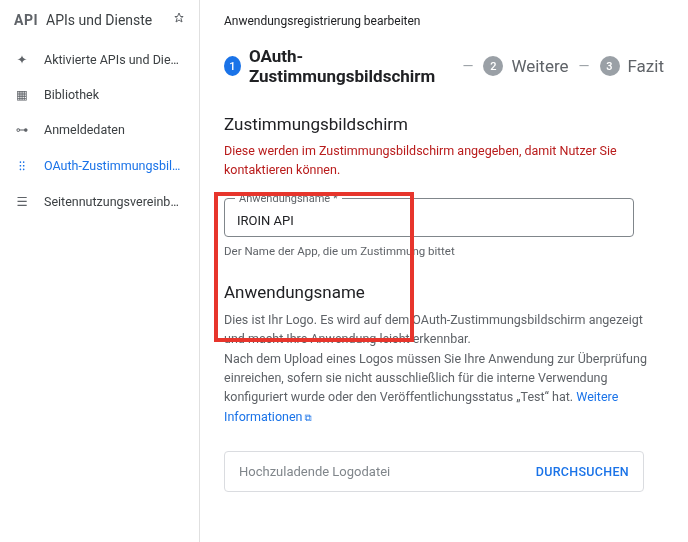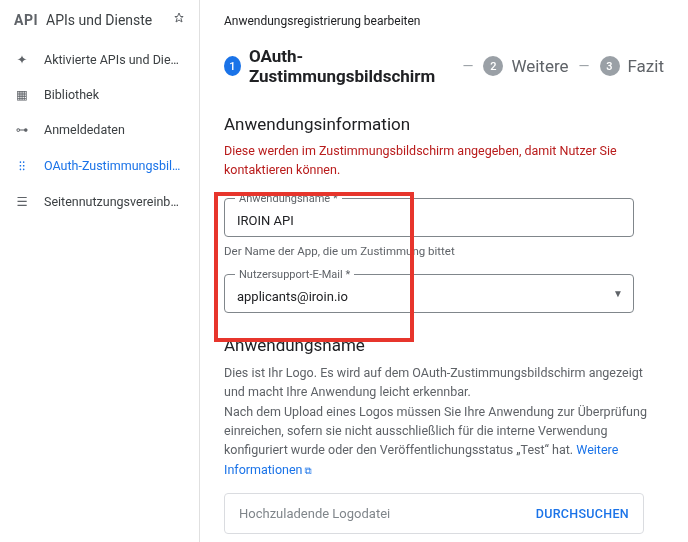--- a/index.html
+++ b/index.html
@@ -96,21 +96,21 @@
     background:#fff; padding:0 4px;
     font-size:11px; color:#5f6368;
   }
   .field-value { font-size:13px; color:#202124; }
   .field-help { font-size:11.5px; color:#5f6368; margin-top:6px; width:410px; line-height:1.5; }
   .dropdown-caret { position:absolute; right:10px; top:50%; transform:translateY(-50%); color:#5f6368; font-size:10px;}
   a.link { color:#1a73e8; text-decoration:none; }
   .ext-icon { font-size:10px; margin-left:2px; color:#1a73e8;}
 
   .logo-section { margin-top: 4px; }
-  .logo-desc { font-size:12.5px; color:#5f6368; line-height:1.55; margin-bottom:14px; width: 440px;}
+  .logo-desc { font-size:12.5px; color:#5f6368; line-height:1.55; margin-bottom:25px; width: 440px;}
   .upload-box {
     border:1px solid #dadce0; border-radius:4px;
     display:flex; align-items:center; justify-content:space-between;
     padding: 12px 14px; width: 420px;
     font-size:13px;
   }
   .upload-placeholder { color:#80868b; }
   .upload-btn { color:#1a73e8; font-weight:500; letter-spacing:.3px; font-size:12.5px; cursor:pointer; }
   .api-logo { font-weight:700; font-size:14px; letter-spacing:.5px; color:#5f6368;}
 </style>
@@ -165,40 +165,35 @@
         <div class="step-circle">2</div>
         <div class="step-label">Weitere</div>
       </div>
       <div class="step-sep">—</div>
       <div class="step">
         <div class="step-circle">3</div>
         <div class="step-label">Fazit</div>
       </div>
     </div>
 
-    <h2 class="section-title">Anwendungsinformation</h2>
+    <h2 class="section-title">Zustimmungsbildschirm</h2>
     <p class="section-sub">Diese werden im Zustimmungsbildschirm angegeben, damit Nutzer Sie kontaktieren können.</p>
 
     <div style="position:relative;">
       <div class="highlight-box" style="position:absolute; top:-6px; left:-10px; height:150px; z-index:2; pointer-events:none;"></div>
 
       <div class="field-wrap">
         <div class="field-box">
           <div class="field-label">Anwendungsname *</div>
           <div class="field-value">IROIN API</div>
         </div>
         <div class="field-help">Der Name der App, die um Zustimmung bittet</div>
       </div>
 
       <div class="field-wrap" style="margin-top:14px;">
-        <div class="field-box">
-          <div class="field-label">Nutzersupport-E-Mail *</div>
-          <div class="field-value">applicants@iroin.io</div>
-          <span class="dropdown-caret">▼</span>
-        </div>
       </div>
     </div>
 
     <div class="logo-section" style="margin-top:22px;">
       <h2 class="section-title">Anwendungsname</h2>
       <div class="logo-desc">
         <span>Dies ist Ihr Logo. Es wird auf dem OAuth-Zustimmungsbildschirm angezeigt und macht Ihre Anwendung leicht erkennbar.</span><br>
         <span>Nach dem Upload eines Logos müssen Sie Ihre Anwendung zur Überprüfung einreichen, sofern sie nicht ausschließlich für die interne Verwendung konfiguriert wurde oder den Veröffentlichungsstatus „Test“ hat. </span><a href="#" class="link"><span>Weitere Informationen</span><span class="ext-icon">⧉</span></a>
       </div>
       <div class="upload-box">

